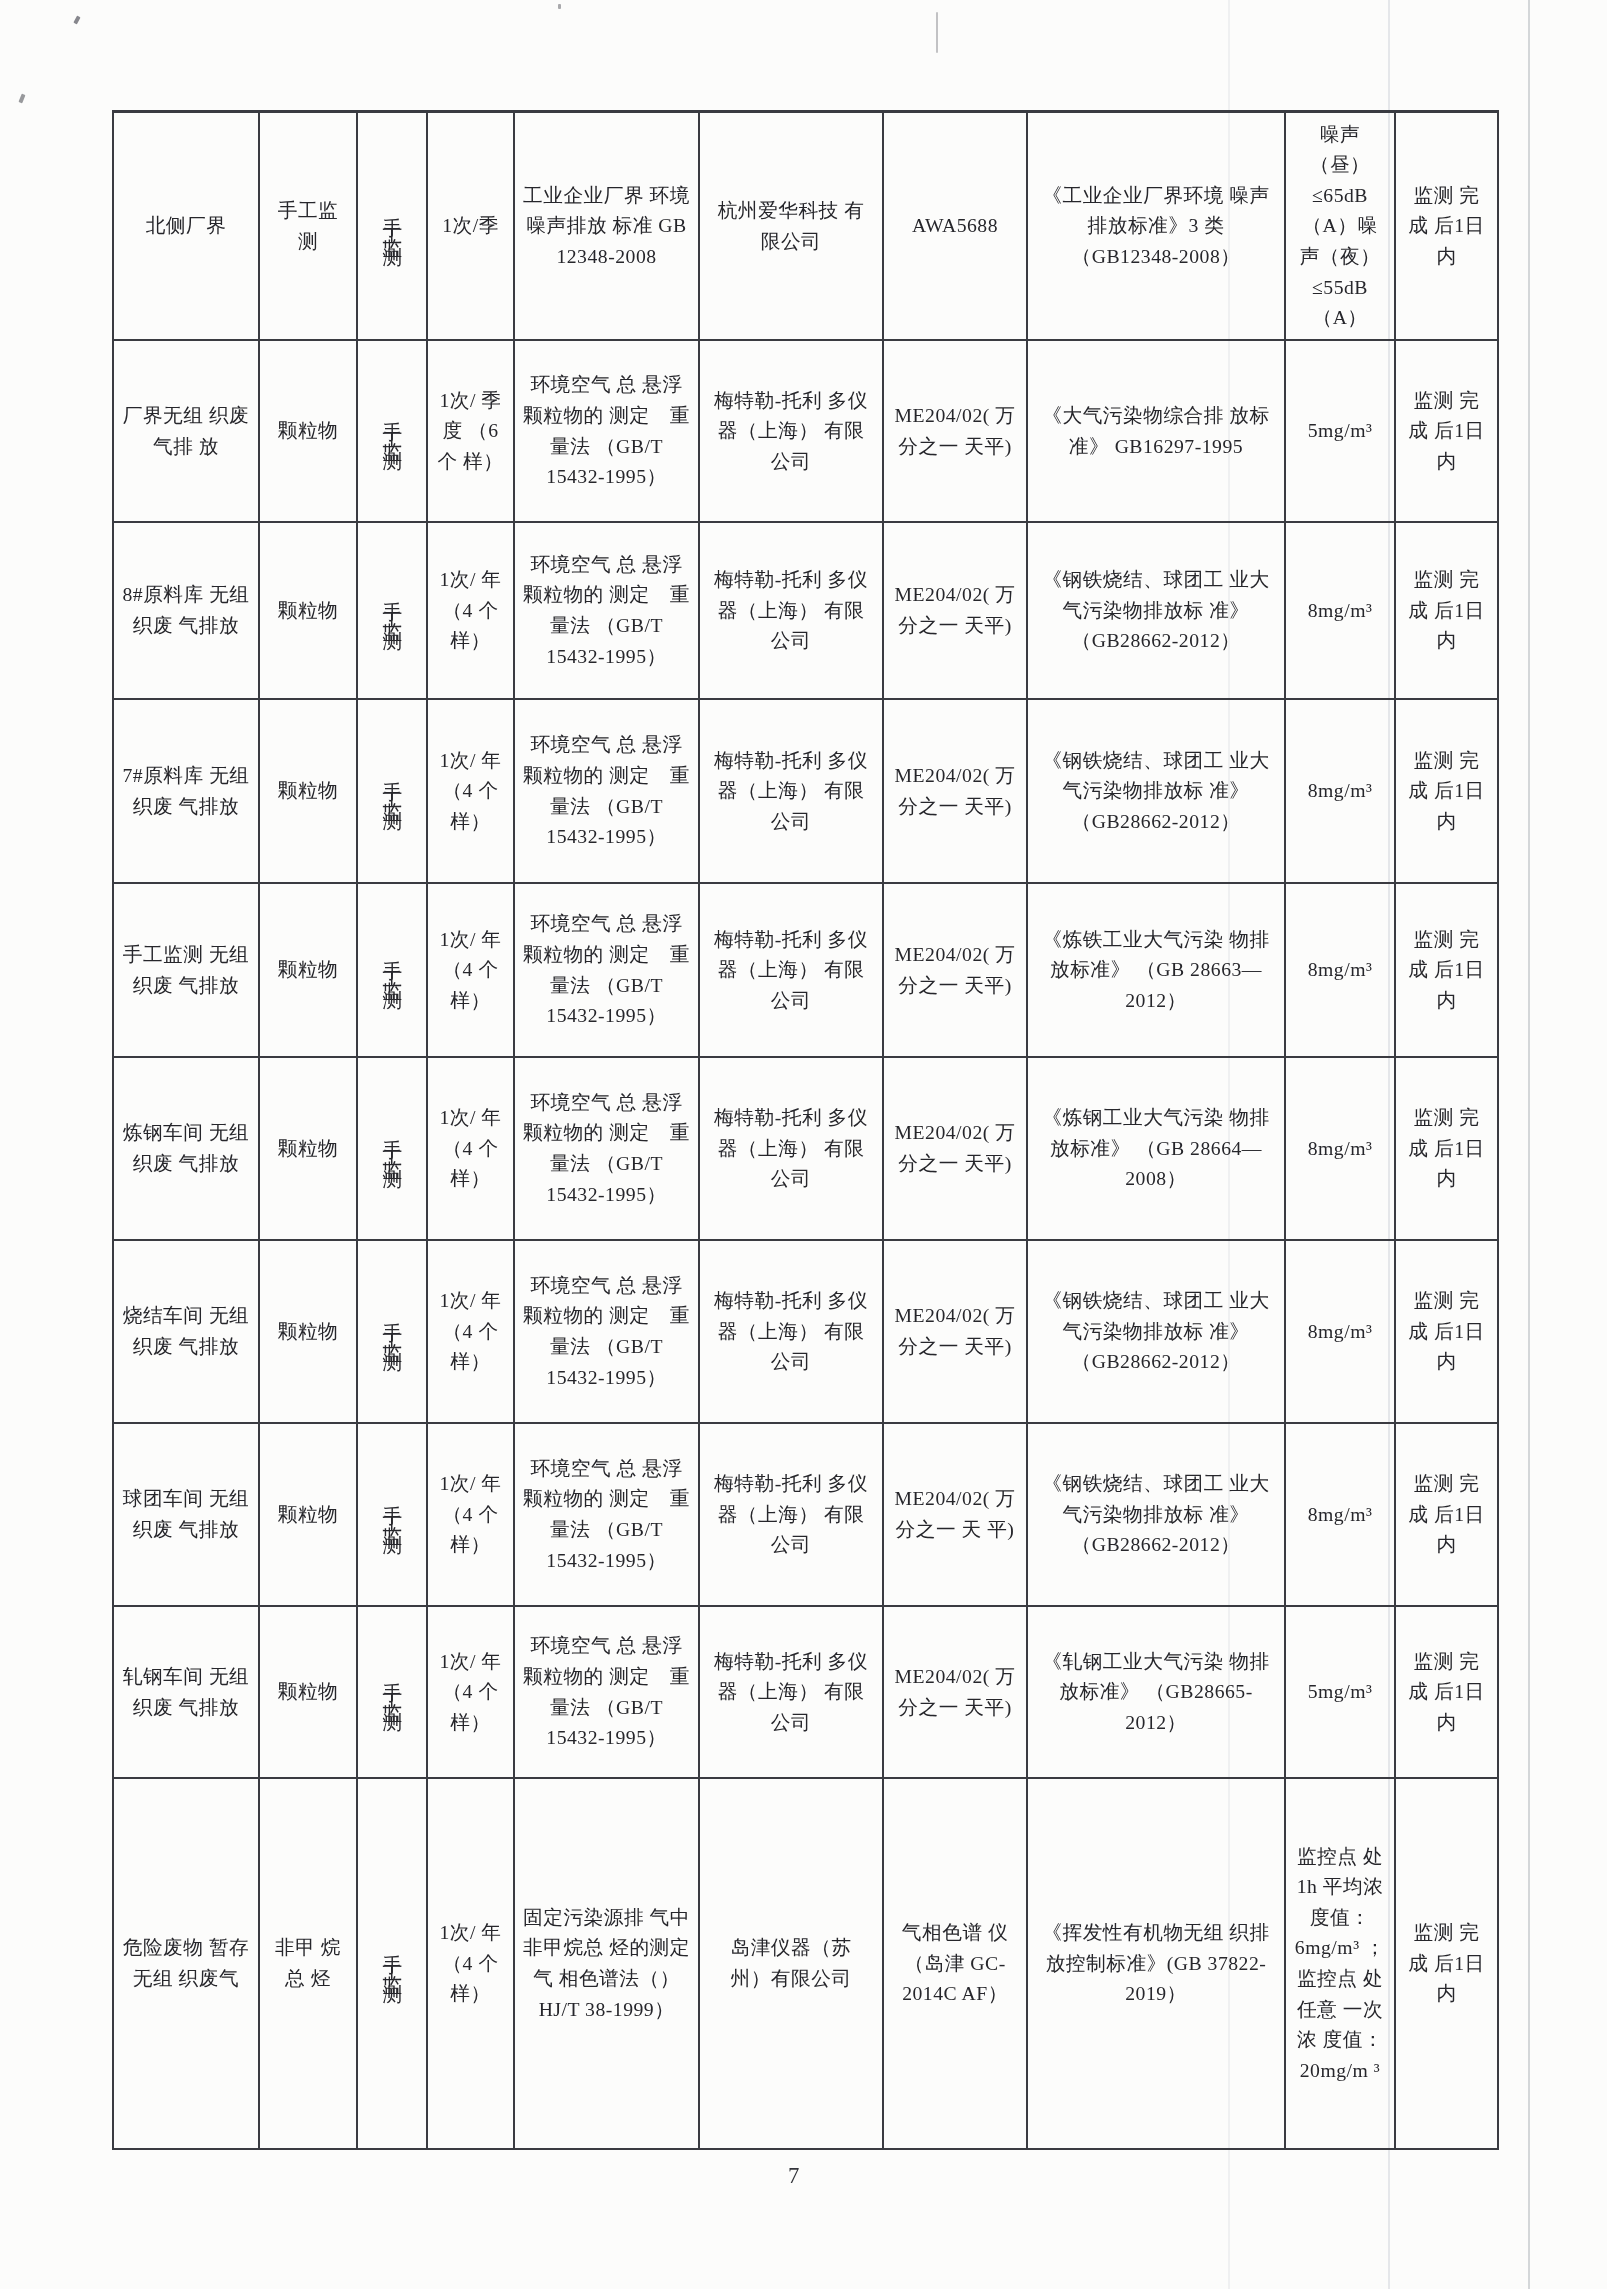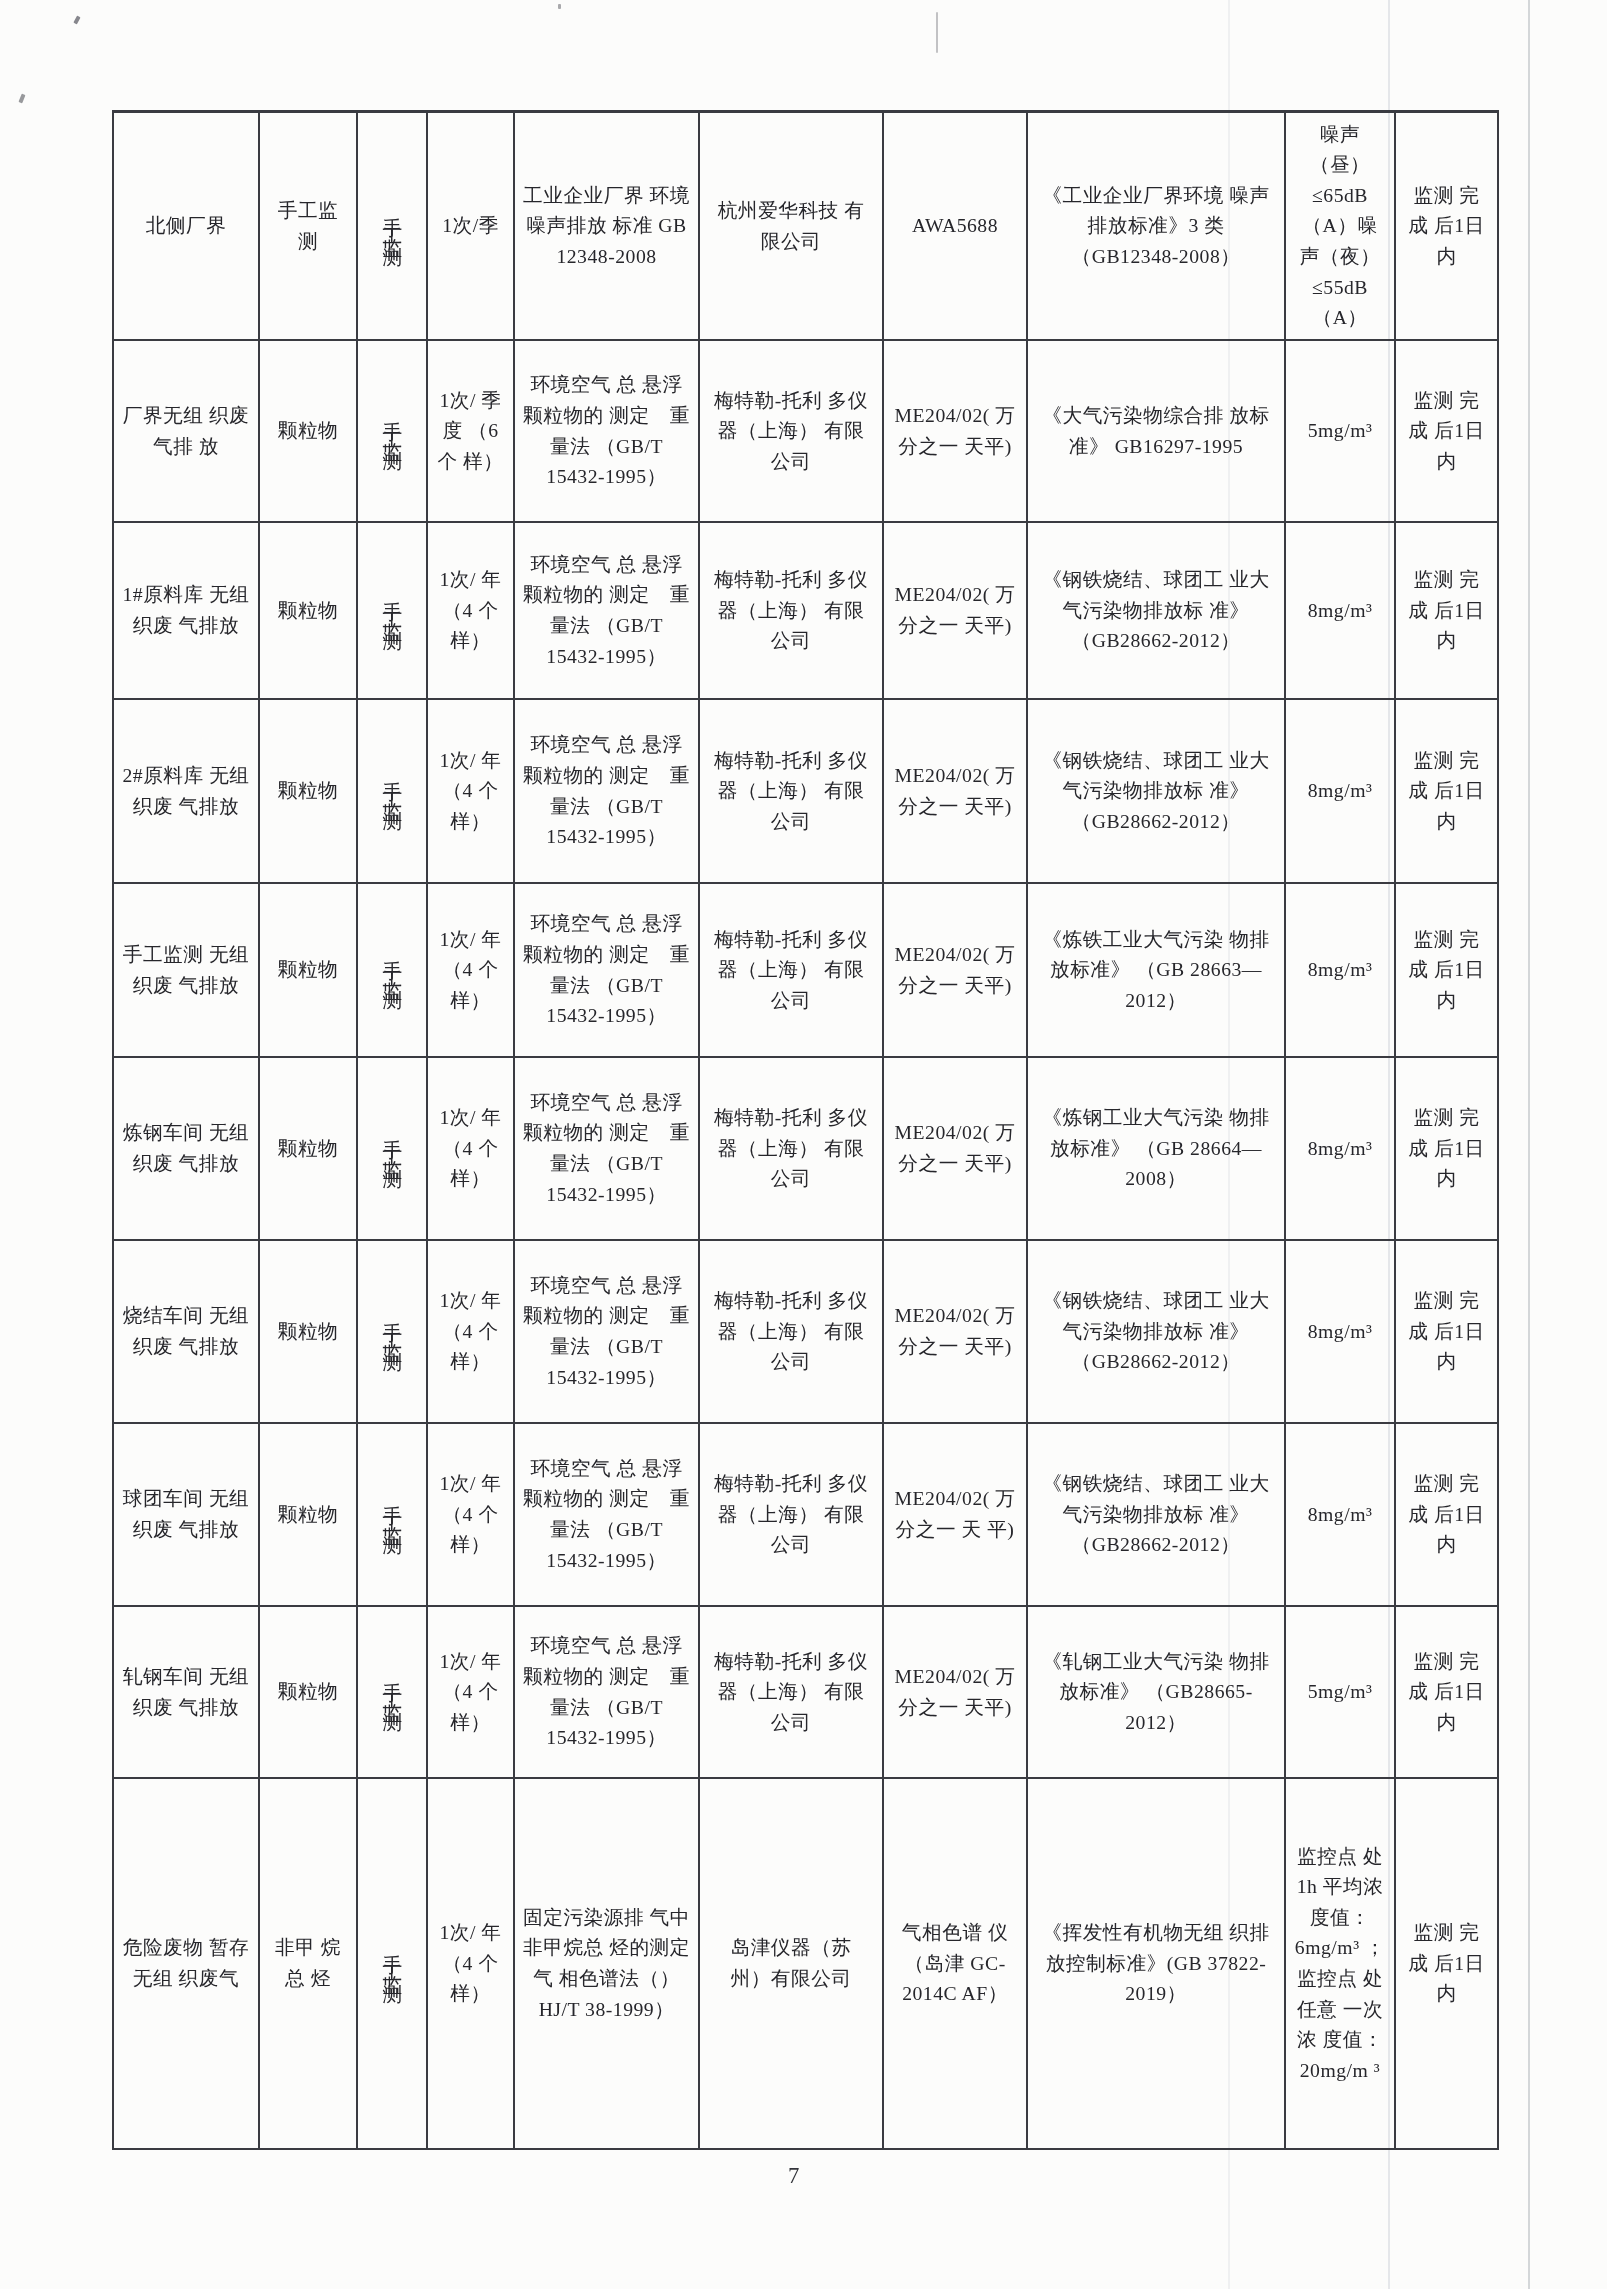--- a/index.html
+++ b/index.html
@@ -93,33 +93,33 @@
           <td class="cell vert"><span class="vtxt">手工监测</span></td>
           <td class="cell">1次/ 季度 （6 个 样）</td>
           <td class="cell">环境空气 总 悬浮颗粒物的 测定　重量法 （GB/T 15432-1995）</td>
           <td class="cell">梅特勒-托利 多仪器（上海） 有限公司</td>
           <td class="cell">ME204/02( 万分之一 天平)</td>
           <td class="cell">《大气污染物综合排 放标准》 GB16297-1995</td>
           <td class="cell">5mg/m³</td>
           <td class="cell">监测 完成 后1日 内</td>
         </tr>
         <tr style="height: 177px;">
-          <td class="cell">1#原料库 无组织废 气排放</td>
+          <td class="cell">8#原料库 无组织废 气排放</td>
           <td class="cell">颗粒物</td>
           <td class="cell vert"><span class="vtxt">手工监测</span></td>
           <td class="cell">1次/ 年 （4 个 样）</td>
           <td class="cell">环境空气 总 悬浮颗粒物的 测定　重量法 （GB/T 15432-1995）</td>
           <td class="cell">梅特勒-托利 多仪器（上海） 有限公司</td>
           <td class="cell">ME204/02( 万分之一 天平)</td>
           <td class="cell">《钢铁烧结、球团工 业大气污染物排放标 准》（GB28662-2012）</td>
           <td class="cell">8mg/m³</td>
           <td class="cell">监测 完成 后1日 内</td>
         </tr>
         <tr style="height: 184px;">
-          <td class="cell">2#原料库 无组织废 气排放</td>
+          <td class="cell">7#原料库 无组织废 气排放</td>
           <td class="cell">颗粒物</td>
           <td class="cell vert"><span class="vtxt">手工监测</span></td>
           <td class="cell">1次/ 年 （4 个 样）</td>
           <td class="cell">环境空气 总 悬浮颗粒物的 测定　重量法 （GB/T 15432-1995）</td>
           <td class="cell">梅特勒-托利 多仪器（上海） 有限公司</td>
           <td class="cell">ME204/02( 万分之一 天平)</td>
           <td class="cell">《钢铁烧结、球团工 业大气污染物排放标 准》（GB28662-2012）</td>
           <td class="cell">8mg/m³</td>
           <td class="cell">监测 完成 后1日 内</td>
         </tr>

